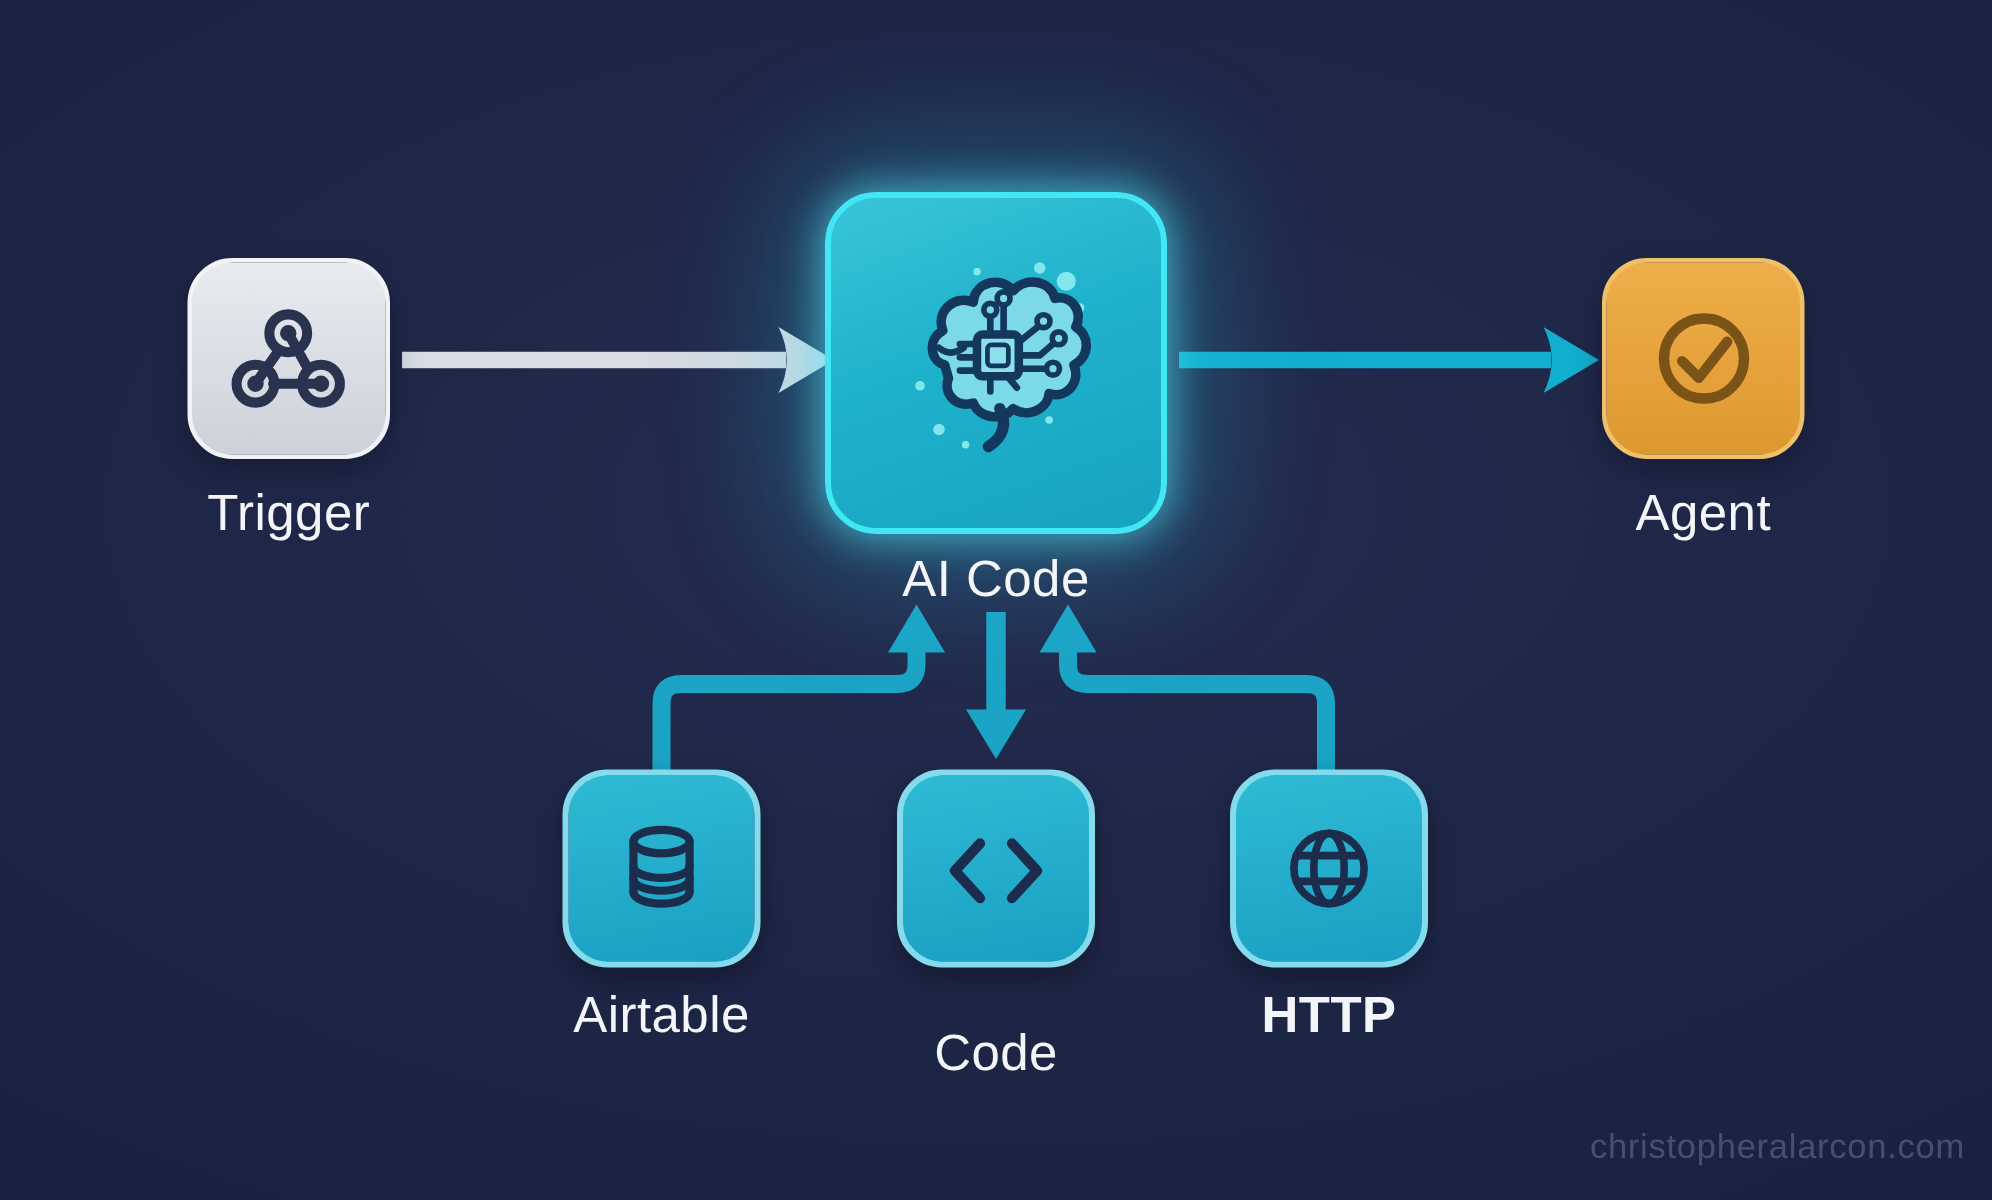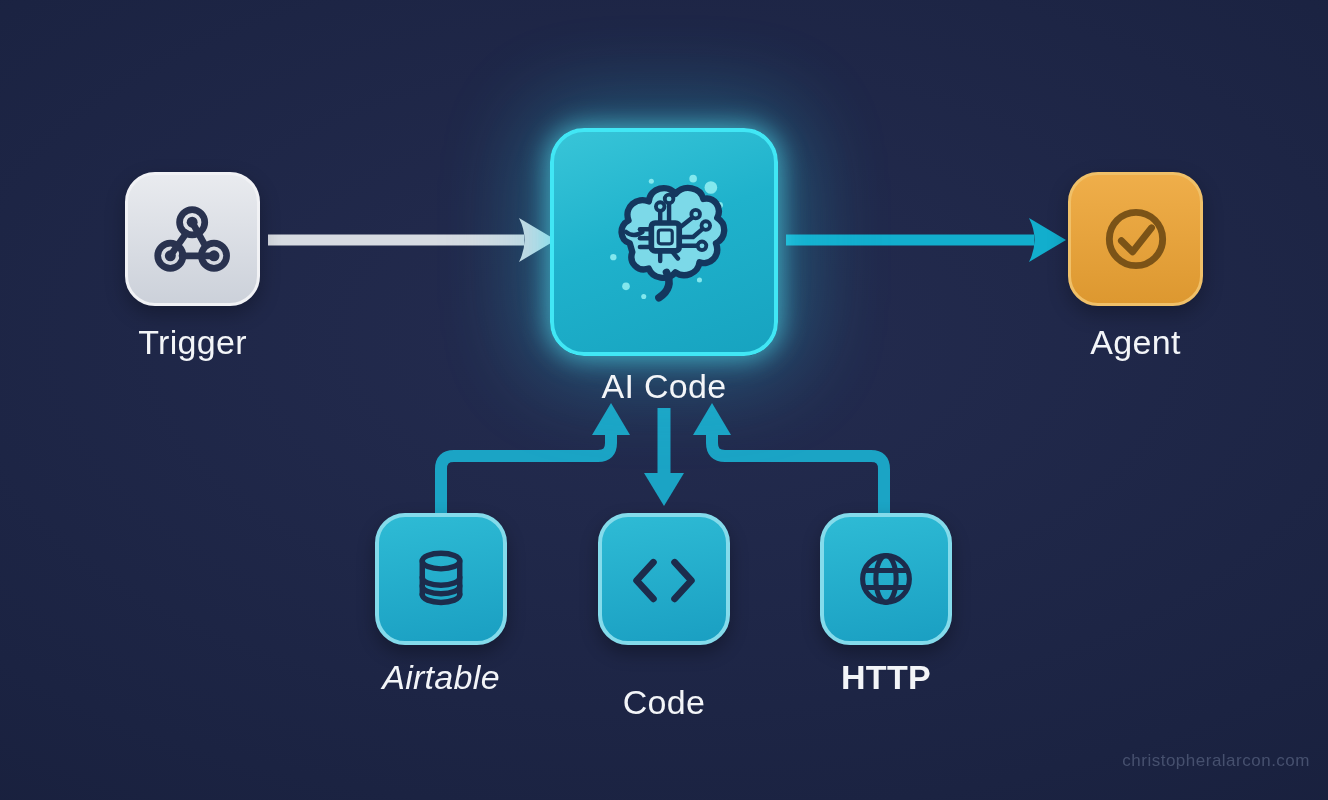--- a/index.html
+++ b/index.html
@@ -21,24 +21,24 @@
     box-shadow:0 8px 20px rgba(0,0,0,.28);}
   .box-tool{width:132px;height:132px;top:513px;border-radius:30px;
     background:linear-gradient(170deg,#2ebbd5 0%,#1a9fc2 100%);border:4px solid #84dbeb;
     box-shadow:0 8px 18px rgba(0,0,0,.30);}
   .box-airtable{left:375px;} .box-code{left:598px;} .box-http{left:820px;}
   .node-label{position:absolute;color:#f3f5f8;font-size:34px;font-weight:500;
     text-align:center;letter-spacing:.3px;}
   .lbl-trigger{left:125px;top:323px;width:135px;}
   .lbl-agent{left:550px;top:367px;width:228px;}
   .lbl-output{left:1068px;top:323px;width:135px;}
-  .lbl-airtable{left:375px;top:658px;width:132px;font-style:italic;}
+  .lbl-airtable{left:375px;top:658px;width:132px;}
   .lbl-code{left:598px;top:658px;width:132px;margin-top:25px;}
   .lbl-http{left:820px;top:658px;width:132px;font-weight:bold;}
-  .watermark{position:absolute;right:18px;top:751px;font-size:17px;letter-spacing:.5px;color:#46506e;}
+  .watermark{position:absolute;right:18px;top:751px;font-size:23px;letter-spacing:.5px;color:#46506e;}
 </style>
 </head>
 <body>
 
 <div class="canvas">
 
   <svg class="edge-layer" viewBox="0 0 1328 800">
 
     <path d="M268 240 H524" fill="none" stroke-width="11" stroke="#d7dbe2"></path>
     <path d="M556 240 L519 218 Q530 240 519 262 Z" fill="#d7dbe2"></path>

